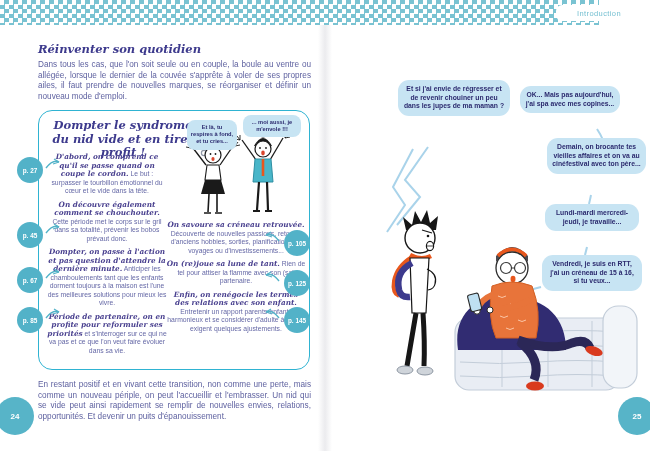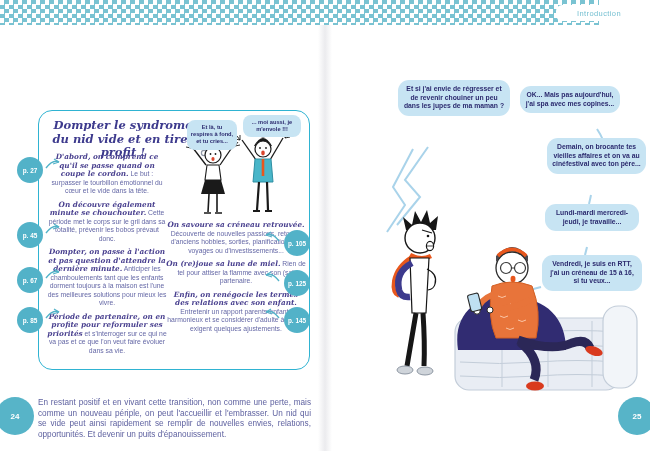--- a/index.html
+++ b/index.html
@@ -25,21 +25,21 @@
     background:linear-gradient(to right, rgba(60,60,90,0) 0%, rgba(60,60,90,0.10) 50%, rgba(60,60,90,0) 100%);
     pointer-events:none;
   }
   .script { font-family:"DejaVu Serif", serif; font-style:italic; font-weight:bold; color:#3d3a8d; }
   .page-title { position:absolute; left:38px; top:42px; font-size:11.5px; margin:0; }
   .body-par {
     position:absolute; left:38px; width:273px; margin:0;
     font-size:8.2px; line-height:10.6px; color:#5f62a0; text-align:justify;
   }
   .intro-par { top:60px; }
-  .outro-par { top:398px; }
+  .outro-par { top:380px; }
   
   .feature-box {
     position:absolute; left:38px; top:110px; width:272px; height:260px;
     border:1.5px solid #2fb3d2; border-radius:14px; box-sizing:border-box;
   }
   .box-title {
     position:absolute; left:8px; top:8px; width:152px; margin:0;
     font-size:11.5px; line-height:13.5px; text-align:center;
   }
   .col-left  { position:absolute; left:7px;  top:42px;  width:122px; }
@@ -74,21 +74,23 @@
 <div class="spread">
 
   <div class="checker-band">
     <div class="intro-tab">
       <span>Introduction</span>
     </div>
   </div>
 
   <div class="gutter"></div>
 
-
+  <h2 class="script page-title">Réinventer son quotidien</h2>
+
+  <p class="body-par intro-par">Dans tous les cas, que l'on soit seule ou en couple, la boule au ventre ou allégée, lorsque le dernier de la couvée s'apprête à voler de ses propres ailes, il faut prendre de nouvelles marques, se réorganiser et définir un nouveau mode d'emploi.</p>
 
   <div class="feature-box">
     <h3 class="script box-title">Dompter le syndrome du nid vide et en tirer profit !</h3>
 
     <svg style="position:absolute; left:140px; top:2px;" width="128" height="112" viewBox="0 0 128 112">
 
       <g stroke="#8f97a6" fill="none" stroke-width="1.2">
         <circle cx="27" cy="34" r="3.4"></circle>
           <circle cx="33" cy="31" r="3.6"></circle>
           <circle cx="40" cy="33" r="3.2"></circle>
@@ -125,40 +127,40 @@
 
     <div class="bubble small" style="left:148px; top:9px; width:50px;">Et là, tu respires à fond, et tu cries...</div>
     <div class="bubble small" style="left:204px; top:4px; width:58px;">... moi aussi, je m'envole !!!</div>
 
     <div class="col-left">
       <div class="item">
         <span class="lead">D'abord, on comprend ce qu'il se passe quand on coupe le cordon.</span>
         <span>Le but : surpasser le tourbillon émotionnel du cœur et le vide dans la tête.</span>
       </div>
       <div class="item">
-        <span class="lead">On découvre également minute se chouchouter.</span>
+        <span class="lead">On découvre également comment se chouchouter.</span>
         <span>Cette période met le corps sur le gril dans sa totalité, prévenir les bobos prévaut donc.</span>
       </div>
       <div class="item">
         <span class="lead">Dompter, on passe à l'action et pas question d'attendre la dernière minute.</span>
         <span>Anticiper les chamboulements tant que les enfants dorment toujours à la maison est l'une des meilleures solutions pour mieux les vivre.</span>
       </div>
       <div class="item">
         <span class="lead">Période de partenaire, on en profite pour reformuler ses priorités</span>
         <span>et s'interroger sur ce qui ne va pas et ce que l'on veut faire évoluer dans sa vie.</span>
       </div>
     </div>
 
     <div class="col-right">
       <div class="item">
         <span class="lead">On savoure sa créneau retrouvée.</span>
         <span>Découverte de nouvelles passions, retour à d'anciens hobbies, sorties, planifications de voyages ou d'investissements...</span>
       </div>
       <div class="item">
-        <span class="lead">On (re)joue sa lune de miel.</span>
+        <span class="lead">On (re)joue sa lune de tant.</span>
         <span>Rien de tel pour attiser la flamme avec son (sa) partenaire.</span>
       </div>
       <div class="item">
         <span class="lead">Enfin, on renégocie les termes des relations avec son enfant.</span>
         <span>Entretenir un rapport parents-enfants harmonieux et se considérer d'adulte à adulte exigent quelques ajustements.</span>
       </div>
     </div>
   </div>
 
   <div class="pref" style="left:17px; top:157px;">p. 27</div>

